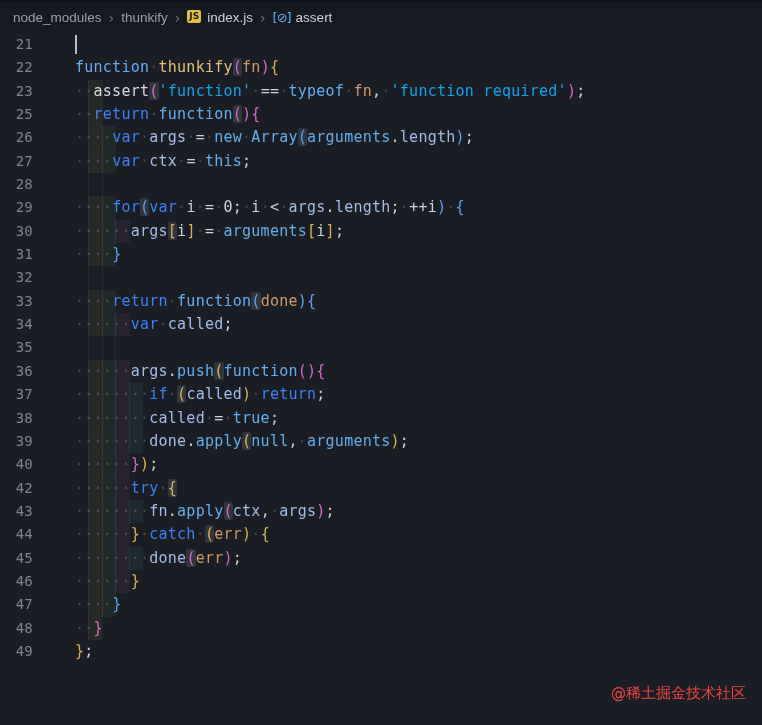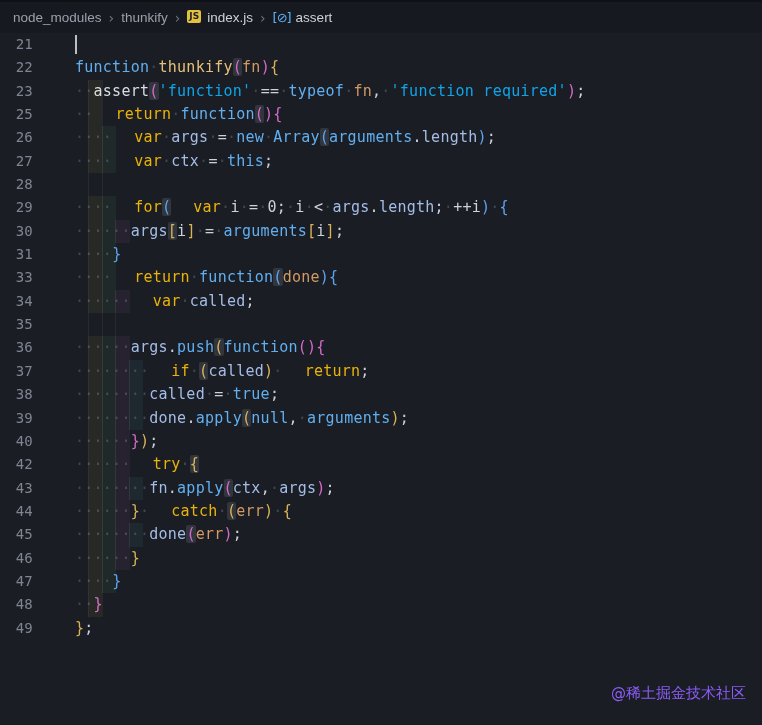--- a/index.html
+++ b/index.html
@@ -23,35 +23,35 @@
   
   .editor{position:absolute;left:0;top:33px;width:762px;bottom:0;background:#1b1d24;}
   .line{display:flex;height:23.35px;line-height:23.35px;white-space:pre;}
   .gutter{width:75px;flex:0 0 75px;text-align:right;box-sizing:border-box;
     padding-right:42px;color:#7e8591;font-size:14px;letter-spacing:.25px;}
   .code{position:relative;flex:1;font-size:15px;letter-spacing:.25px;color:#ccd1da;}
   .tint{position:absolute;top:0;bottom:0;width:13.5px;border-left:1px solid rgba(255,255,255,0.045);}
   .guide{position:absolute;top:0;bottom:0;width:1px;background:rgba(255,255,255,0.06);}
   .cursor{position:absolute;left:0;top:2px;width:2px;height:19px;background:#b9bdc4;}
   
-  .tk-kw{color:#eab308;margin-left:22px;}          
+  .tk-kw{color:#3b82f6;}          
   .tk-bl{color:#61afef;}          
   .tk-fy{color:#e5c07b;}          
   .tk-pa{color:#d19a66;}          
   .tk-va{color:#a4bde6;}          
   .tk-st{color:#0ea5e9;}          
   .tk-df{color:#ccd1da;}          
   .tk-id{color:#d9dde5;}          
   .tk-bG{color:#d9b357;}          
   .tk-bO{color:#d36ac8;}          
   .tk-bB{color:#5da3ee;}          
   .tk-ws{color:#404652;}          
   .hl{background:#31353d;border-radius:2px;}
   
-  .watermark{position:absolute;right:16px;bottom:22px;color:#8b5cf6;font-size:15px;
+  .watermark{position:absolute;right:16px;bottom:22px;color:#ef4444;font-size:15px;
     font-family:"DejaVu Sans","Liberation Sans",sans-serif;}
 </style>
 </head>
 <body>
 
 <div class="crumbbar">
     <span class="crumb">
       <span>node_modules</span>
     </span>
     <span class="crumb-sep">›</span>
@@ -74,20 +74,21 @@
     <div class="line"><div class="gutter">21</div><div class="code"><div class="cursor"></div></div></div>
     <div class="line"><div class="gutter">22</div><div class="code"><span class="tk-bl">function</span><span class="tk-ws">·</span><span class="tk-fy">thunkify</span><span class="tk-bO hl">(</span><span class="tk-pa">fn</span><span class="tk-bO">)</span><span class="tk-bG">{</span></div></div>
     <div class="line"><div class="gutter">23</div><div class="code"><div class="tint" style="left: 13px; background: rgba(255, 255, 64, 0.055);"></div><span class="tk-ws">··</span><span class="tk-id">assert</span><span class="tk-bO hl">(</span><span class="tk-st">'function'</span><span class="tk-ws">·</span><span class="tk-df">==</span><span class="tk-ws">·</span><span class="tk-bl">typeof</span><span class="tk-ws">·</span><span class="tk-pa">fn</span><span class="tk-df">,</span><span class="tk-ws">·</span><span class="tk-st">'function required'</span><span class="tk-bO">)</span><span class="tk-df">;</span></div></div>
     <div class="line"><div class="gutter">25</div><div class="code"><div class="tint" style="left: 13px; background: rgba(255, 255, 64, 0.055);"></div><span class="tk-ws">··</span><span class="tk-kw">return</span><span class="tk-ws">·</span><span class="tk-bl">function</span><span class="tk-bO hl">(</span><span class="tk-bO">)</span><span class="tk-bO">{</span></div></div>
     <div class="line"><div class="gutter">26</div><div class="code"><div class="tint" style="left: 13px; background: rgba(255, 255, 64, 0.055);"></div><div class="tint" style="left: 26.5px; background: rgba(127, 255, 127, 0.055);"></div><span class="tk-ws">····</span><span class="tk-kw">var</span><span class="tk-ws">·</span><span class="tk-va">args</span><span class="tk-ws">·</span><span class="tk-df">=</span><span class="tk-ws">·</span><span class="tk-bl">new</span><span class="tk-ws">·</span><span class="tk-bl">Array</span><span class="tk-bB hl">(</span><span class="tk-bl">arguments</span><span class="tk-df">.</span><span class="tk-va">length</span><span class="tk-bB">)</span><span class="tk-df">;</span></div></div>
     <div class="line"><div class="gutter">27</div><div class="code"><div class="tint" style="left: 13px; background: rgba(255, 255, 64, 0.055);"></div><div class="tint" style="left: 26.5px; background: rgba(127, 255, 127, 0.055);"></div><span class="tk-ws">····</span><span class="tk-kw">var</span><span class="tk-ws">·</span><span class="tk-va">ctx</span><span class="tk-ws">·</span><span class="tk-df">=</span><span class="tk-ws">·</span><span class="tk-bl">this</span><span class="tk-df">;</span></div></div>
     <div class="line"><div class="gutter">28</div><div class="code"><div class="guide" style="left: 13px;"></div><div class="guide" style="left: 26.5px;"></div></div></div>
     <div class="line"><div class="gutter">29</div><div class="code"><div class="tint" style="left: 13px; background: rgba(255, 255, 64, 0.055);"></div><div class="tint" style="left: 26.5px; background: rgba(127, 255, 127, 0.055);"></div><span class="tk-ws">····</span><span class="tk-kw">for</span><span class="tk-bB hl">(</span><span class="tk-kw">var</span><span class="tk-ws">·</span><span class="tk-df">i</span><span class="tk-ws">·</span><span class="tk-df">=</span><span class="tk-ws">·</span><span class="tk-df">0</span><span class="tk-df">;</span><span class="tk-ws">·</span><span class="tk-df">i</span><span class="tk-ws">·</span><span class="tk-df">&lt;</span><span class="tk-ws">·</span><span class="tk-va">args</span><span class="tk-df">.</span><span class="tk-va">length</span><span class="tk-df">;</span><span class="tk-ws">·</span><span class="tk-df">++</span><span class="tk-df">i</span><span class="tk-bB">)</span><span class="tk-ws">·</span><span class="tk-bB">{</span></div></div>
     <div class="line"><div class="gutter">30</div><div class="code"><div class="tint" style="left: 13px; background: rgba(255, 255, 64, 0.055);"></div><div class="tint" style="left: 26.5px; background: rgba(127, 255, 127, 0.055);"></div><div class="tint" style="left: 40px; background: rgba(255, 127, 255, 0.055);"></div><span class="tk-ws">······</span><span class="tk-va">args</span><span class="tk-bG hl">[</span><span class="tk-df">i</span><span class="tk-bG">]</span><span class="tk-ws">·</span><span class="tk-df">=</span><span class="tk-ws">·</span><span class="tk-bl">arguments</span><span class="tk-bG">[</span><span class="tk-df">i</span><span class="tk-bG">]</span><span class="tk-df">;</span></div></div>
     <div class="line"><div class="gutter">31</div><div class="code"><div class="tint" style="left: 13px; background: rgba(255, 255, 64, 0.055);"></div><div class="tint" style="left: 26.5px; background: rgba(127, 255, 127, 0.055);"></div><span class="tk-ws">····</span><span class="tk-bB">}</span></div></div>
+    <div class="line"><div class="gutter">32</div><div class="code"><div class="guide" style="left: 13px;"></div><div class="guide" style="left: 26.5px;"></div></div></div>
     <div class="line"><div class="gutter">33</div><div class="code"><div class="tint" style="left: 13px; background: rgba(255, 255, 64, 0.055);"></div><div class="tint" style="left: 26.5px; background: rgba(127, 255, 127, 0.055);"></div><span class="tk-ws">····</span><span class="tk-kw">return</span><span class="tk-ws">·</span><span class="tk-bl">function</span><span class="tk-bB hl">(</span><span class="tk-pa">done</span><span class="tk-bB">)</span><span class="tk-bB">{</span></div></div>
     <div class="line"><div class="gutter">34</div><div class="code"><div class="tint" style="left: 13px; background: rgba(255, 255, 64, 0.055);"></div><div class="tint" style="left: 26.5px; background: rgba(127, 255, 127, 0.055);"></div><div class="tint" style="left: 40px; background: rgba(255, 127, 255, 0.055);"></div><span class="tk-ws">······</span><span class="tk-kw">var</span><span class="tk-ws">·</span><span class="tk-va">called</span><span class="tk-df">;</span></div></div>
     <div class="line"><div class="gutter">35</div><div class="code"><div class="guide" style="left: 13px;"></div><div class="guide" style="left: 26.5px;"></div><div class="guide" style="left: 40px;"></div></div></div>
     <div class="line"><div class="gutter">36</div><div class="code"><div class="tint" style="left: 13px; background: rgba(255, 255, 64, 0.055);"></div><div class="tint" style="left: 26.5px; background: rgba(127, 255, 127, 0.055);"></div><div class="tint" style="left: 40px; background: rgba(255, 127, 255, 0.055);"></div><span class="tk-ws">······</span><span class="tk-va">args</span><span class="tk-df">.</span><span class="tk-bl">push</span><span class="tk-bG hl">(</span><span class="tk-bl">function</span><span class="tk-bO">(</span><span class="tk-bO">)</span><span class="tk-bO">{</span></div></div>
     <div class="line"><div class="gutter">37</div><div class="code"><div class="tint" style="left: 13px; background: rgba(255, 255, 64, 0.055);"></div><div class="tint" style="left: 26.5px; background: rgba(127, 255, 127, 0.055);"></div><div class="tint" style="left: 40px; background: rgba(255, 127, 255, 0.055);"></div><div class="tint" style="left: 53.5px; background: rgba(79, 236, 236, 0.055);"></div><span class="tk-ws">········</span><span class="tk-kw">if</span><span class="tk-ws">·</span><span class="tk-bG hl">(</span><span class="tk-va">called</span><span class="tk-bG">)</span><span class="tk-ws">·</span><span class="tk-kw">return</span><span class="tk-df">;</span></div></div>
     <div class="line"><div class="gutter">38</div><div class="code"><div class="tint" style="left: 13px; background: rgba(255, 255, 64, 0.055);"></div><div class="tint" style="left: 26.5px; background: rgba(127, 255, 127, 0.055);"></div><div class="tint" style="left: 40px; background: rgba(255, 127, 255, 0.055);"></div><div class="tint" style="left: 53.5px; background: rgba(79, 236, 236, 0.055);"></div><span class="tk-ws">········</span><span class="tk-va">called</span><span class="tk-ws">·</span><span class="tk-df">=</span><span class="tk-ws">·</span><span class="tk-bl">true</span><span class="tk-df">;</span></div></div>
     <div class="line"><div class="gutter">39</div><div class="code"><div class="tint" style="left: 13px; background: rgba(255, 255, 64, 0.055);"></div><div class="tint" style="left: 26.5px; background: rgba(127, 255, 127, 0.055);"></div><div class="tint" style="left: 40px; background: rgba(255, 127, 255, 0.055);"></div><div class="tint" style="left: 53.5px; background: rgba(79, 236, 236, 0.055);"></div><span class="tk-ws">········</span><span class="tk-va">done</span><span class="tk-df">.</span><span class="tk-bl">apply</span><span class="tk-bG hl">(</span><span class="tk-bl">null</span><span class="tk-df">,</span><span class="tk-ws">·</span><span class="tk-bl">arguments</span><span class="tk-bG">)</span><span class="tk-df">;</span></div></div>
     <div class="line"><div class="gutter">40</div><div class="code"><div class="tint" style="left: 13px; background: rgba(255, 255, 64, 0.055);"></div><div class="tint" style="left: 26.5px; background: rgba(127, 255, 127, 0.055);"></div><div class="tint" style="left: 40px; background: rgba(255, 127, 255, 0.055);"></div><span class="tk-ws">······</span><span class="tk-bO">}</span><span class="tk-bG">)</span><span class="tk-df">;</span></div></div>
     <div class="line"><div class="gutter">42</div><div class="code"><div class="tint" style="left: 13px; background: rgba(255, 255, 64, 0.055);"></div><div class="tint" style="left: 26.5px; background: rgba(127, 255, 127, 0.055);"></div><div class="tint" style="left: 40px; background: rgba(255, 127, 255, 0.055);"></div><span class="tk-ws">······</span><span class="tk-kw">try</span><span class="tk-ws">·</span><span class="tk-bG hl">{</span></div></div>
     <div class="line"><div class="gutter">43</div><div class="code"><div class="tint" style="left: 13px; background: rgba(255, 255, 64, 0.055);"></div><div class="tint" style="left: 26.5px; background: rgba(127, 255, 127, 0.055);"></div><div class="tint" style="left: 40px; background: rgba(255, 127, 255, 0.055);"></div><div class="tint" style="left: 53.5px; background: rgba(79, 236, 236, 0.055);"></div><span class="tk-ws">········</span><span class="tk-va">fn</span><span class="tk-df">.</span><span class="tk-bl">apply</span><span class="tk-bO hl">(</span><span class="tk-va">ctx</span><span class="tk-df">,</span><span class="tk-ws">·</span><span class="tk-va">args</span><span class="tk-bO">)</span><span class="tk-df">;</span></div></div>

